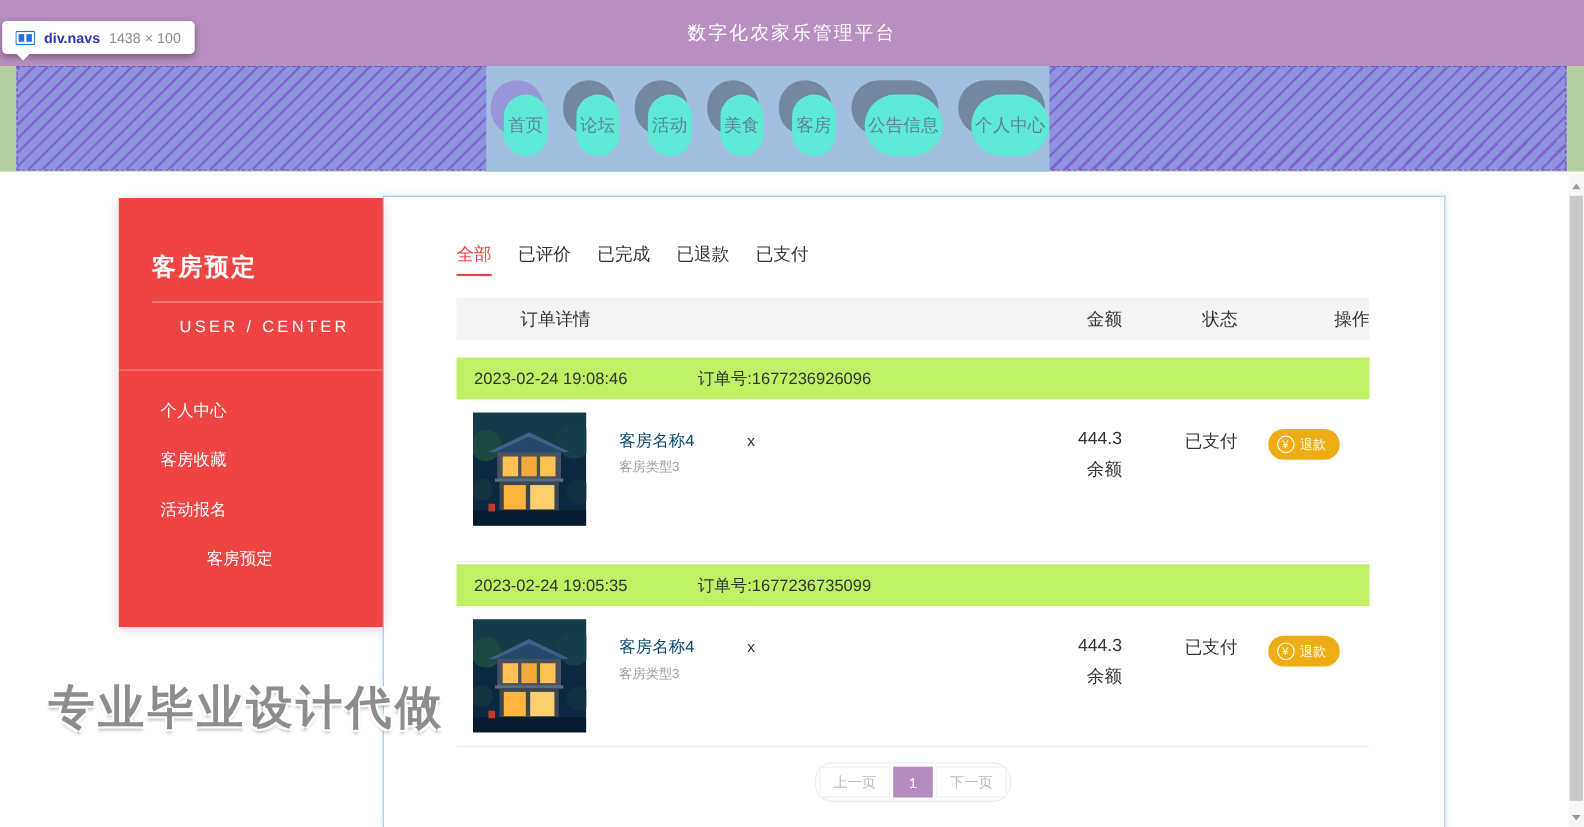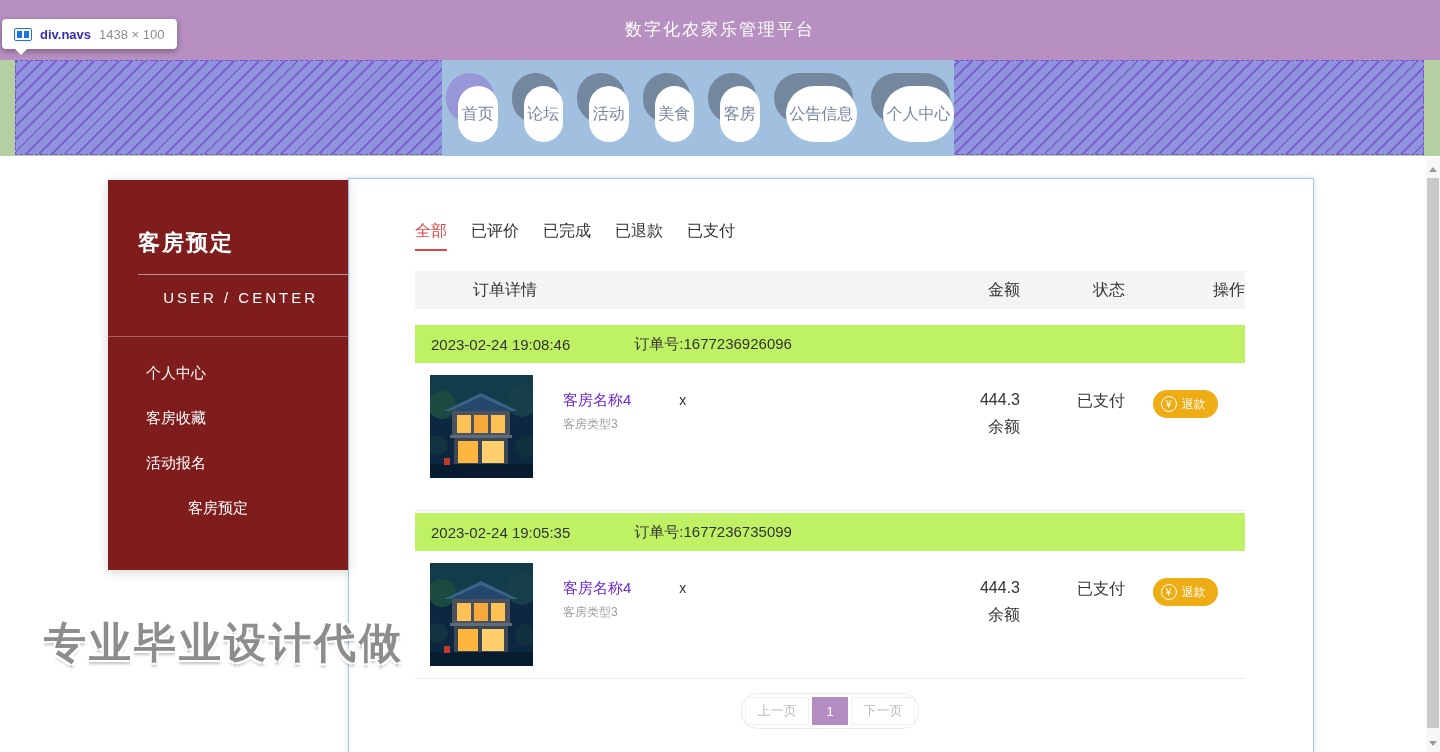--- a/index.html
+++ b/index.html
@@ -25,30 +25,30 @@
             background-color:#9094de;
             background-image:repeating-linear-gradient(135deg, rgba(104,48,190,.5) 0 2px, rgba(104,48,190,0) 2px 9px);
             border:1px dashed #7a4fd0; }
   .nav-box { position:absolute; left:442px; top:0; bottom:0; width:512px; background:#a1c0df; }
   .nav-list { display:flex; justify-content:center; align-items:flex-start; gap:10px; list-style:none;
             padding-top:13px; }
   .nav-item { position:relative; height:70px; }
   .nav-item.w2 { width:56px; } .nav-item.w4 { width:88px; }
   .nav-arch { position:absolute; left:4px; right:4px; top:0; height:50px; border-radius:25px; background:#73889e; }
   .nav-item.active .nav-arch { background:#9896d8; }
-  .nav-pill { position:absolute; left:0; right:0; top:13px; height:56px; border-radius:28px; background:#ffffff;
+  .nav-pill { position:absolute; left:0; right:0; top:13px; height:56px; border-radius:28px; background:#5eead4;
             display:flex; align-items:center; justify-content:center; font-size:16px; color:rgba(95,113,142,.85);margin-left:16px; }
 
   
   .watermark { position:absolute; left:44px; top:615px; font-size:42px; font-weight:bold; color:#8d8d8d;
             letter-spacing:3px; z-index:5;
             text-shadow:-2px -2px 0 #fff, 2px -2px 0 #fff, -2px 2px 0 #fff, 2px 2px 0 #fff, 0 4px 3px rgba(0,0,0,.25); }
 
   
-  .sidebar { position:absolute; left:108px; top:180px; width:240px; height:390px; background:#7f1d1d;
+  .sidebar { position:absolute; left:108px; top:180px; width:240px; height:390px; background:#ef4444;
             box-shadow:0 2px 10px rgba(0,0,0,.18); z-index:10; }
   .sb-title { margin:48px 0 0 30px; font-size:22px; font-weight:bold; color:#fff; letter-spacing:2px; }
   .sb-line1 { margin:16px 0 0 30px; border-top:1px solid rgba(255,255,255,.5); }
   .sb-sub { margin-top:14px; padding-right:30px; text-align:right; font-size:15px; color:#fff; letter-spacing:3px; }
   .sb-line2 { margin-top:30px; border-top:1px solid rgba(255,255,255,.3); }
   .sb-menu { list-style:none; margin-top:14px; }
   .sb-item { display:block; padding:13px 0 13px 38px; font-size:15px; color:#fff; cursor:pointer; }
   .sb-item.active { padding-left:80px; }
 
   
@@ -70,21 +70,21 @@
   .group-header.second { margin-top:2px; }
   .g-date { margin-left:16px; }
   .g-orderno { margin-left:64px; }
 
   .item-row { align-items:start; border-bottom:1px solid #ececec; padding-top:12px; }
   .item-row.r1 { height:148px; } .item-row.r2 { height:128px; }
   .cell-main { display:flex; align-items:flex-start; padding-left:15px; }
   .room-img { width:103px; height:103px; display:block; flex:0 0 103px; }
   .room-info { margin-left:30px; margin-top:16px; }
   .room-line { display:flex; align-items:baseline; }
-  .room-name { font-size:15px; color:#6d28d9; }
+  .room-name { font-size:15px; color:#0c4a6e; }
   .room-x { margin-left:48px; font-size:14px; color:#333; }
   .room-type { margin-top:6px; font-size:12px; color:#9c9c9c; }
   .amount-cell { margin-top:16px; font-size:16px; color:#333; }
   .amount-balance { margin-top:8px; }
   .status-cell { margin-top:16px; font-size:16px; color:#333; }
   .action-cell { margin-top:15px; display:flex; justify-content:center; }
   .refund-btn { display:inline-flex; align-items:center; gap:5px; height:28px; padding:0 12px 0 8px;
             border:none; border-radius:14px; background:#efad15; color:#fff; font-size:12px; cursor:pointer;
             font-family:"Liberation Sans",sans-serif; }
   .yuan-circle { width:16px; height:16px; border:1px solid #fff; border-radius:50%; display:flex;

